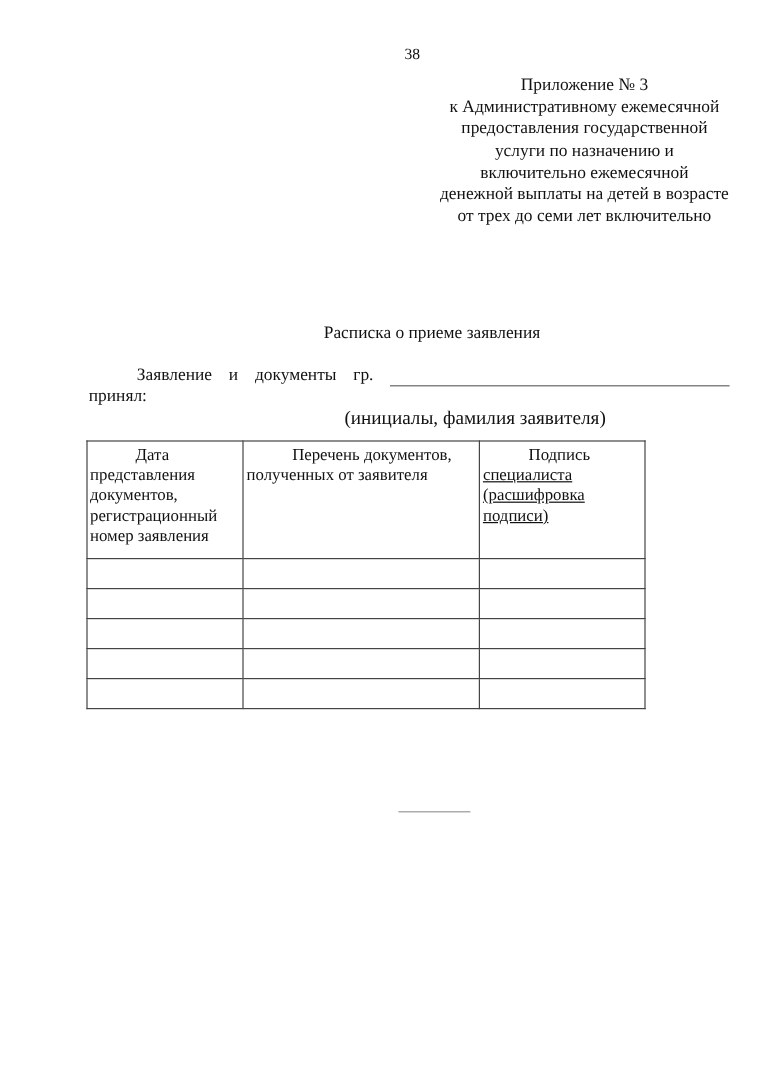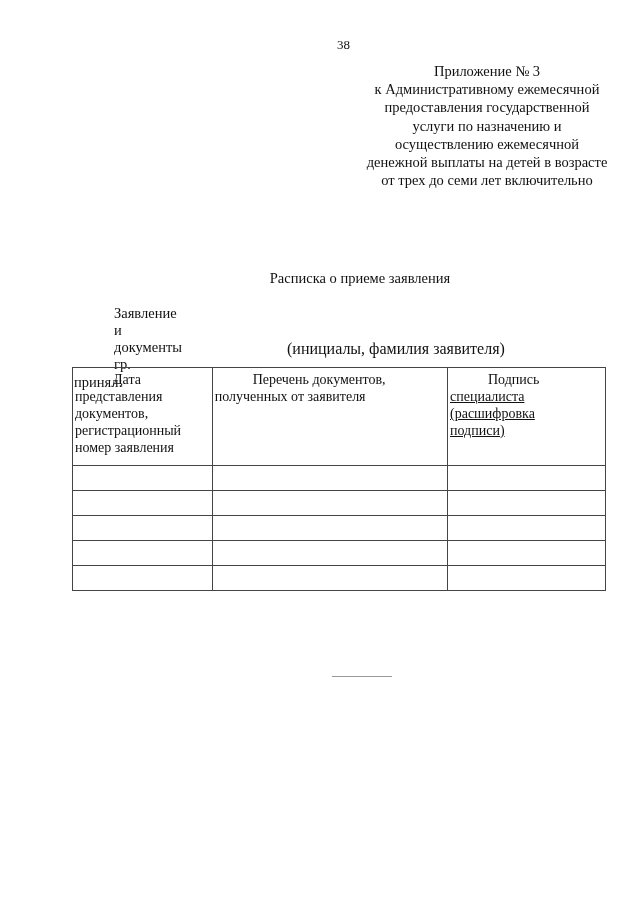--- a/index.html
+++ b/index.html
@@ -4,44 +4,44 @@
 <style>
   html, body { margin:0; padding:0; background:#ffffff; }
   body { width:640px; height:905px; position:relative; overflow:hidden;
          font-family:"Liberation Serif", serif; color:#111; }
   .abs { position:absolute; }
   .pagenum { left:337px; top:37px; font-size:13px; }
   .appendix { left:352px; top:62px; width:270px; text-align:center;
               font-size:14.5px; line-height:18.2px; }
   .title { left:0; width:640px; text-align:center; left:40px; top:270px; font-size:14.5px; }
   .stmt { left:74px; top:305px; width:534px; font-size:14.5px; line-height:17px; }
-  .stmt .l1 { display:flex; align-items:flex-start; padding-left:40px;flex-direction:column; }
+  .stmt .l1 { display:flex; align-items:flex-end; padding-left:40px; }
   .stmt .w { margin-right:14px; }
   .stmt .line { flex:1; border-bottom:1px solid #666; height:12px; margin-left:0; }
   .caption { left:287px; top:340px; font-size:16px; }
-  table.receipt { position:absolute; left:72px; top:367px; width:534px;
+  table.receipt { position:absolute; left:72px; top:367px; width:466px;
                   border-collapse:collapse; font-size:14px; line-height:17px; }
   table.receipt td { border:1.5px solid #444; vertical-align:top; padding:3px 2px 2px 2px; }
   table.receipt tr.hdr td { height:92px; }
   table.receipt tr.row td { height:24px; padding:0; }
   .c1 { width:136px; } .c2 { width:236px;margin-left:18px; } .c3 { width:156px;text-decoration:underline; }
   .indent { padding-left:38px; display:inline-block; }
   .sigline { left:332px; top:676px; width:60px; border-bottom:1.5px solid #999; height:0; }
 </style>
 </head>
 <body>
 
 <div class="abs pagenum">38</div>
 
 <div class="abs appendix">
   <div>Приложение № 3</div>
   <div>к Административному ежемесячной</div>
   <div>предоставления государственной</div>
   <div>услуги по назначению и</div>
-  <div>осуществлению ежемесячной</div>
+  <div>включительно ежемесячной</div>
   <div>денежной выплаты на детей в возрасте</div>
   <div>от трех до семи лет включительно</div>
 </div>
 
 <div class="abs title">Расписка о приеме заявления</div>
 
 <div class="abs stmt">
   <div class="l1">
     <span class="w">Заявление</span>
     <span class="w">и</span>

